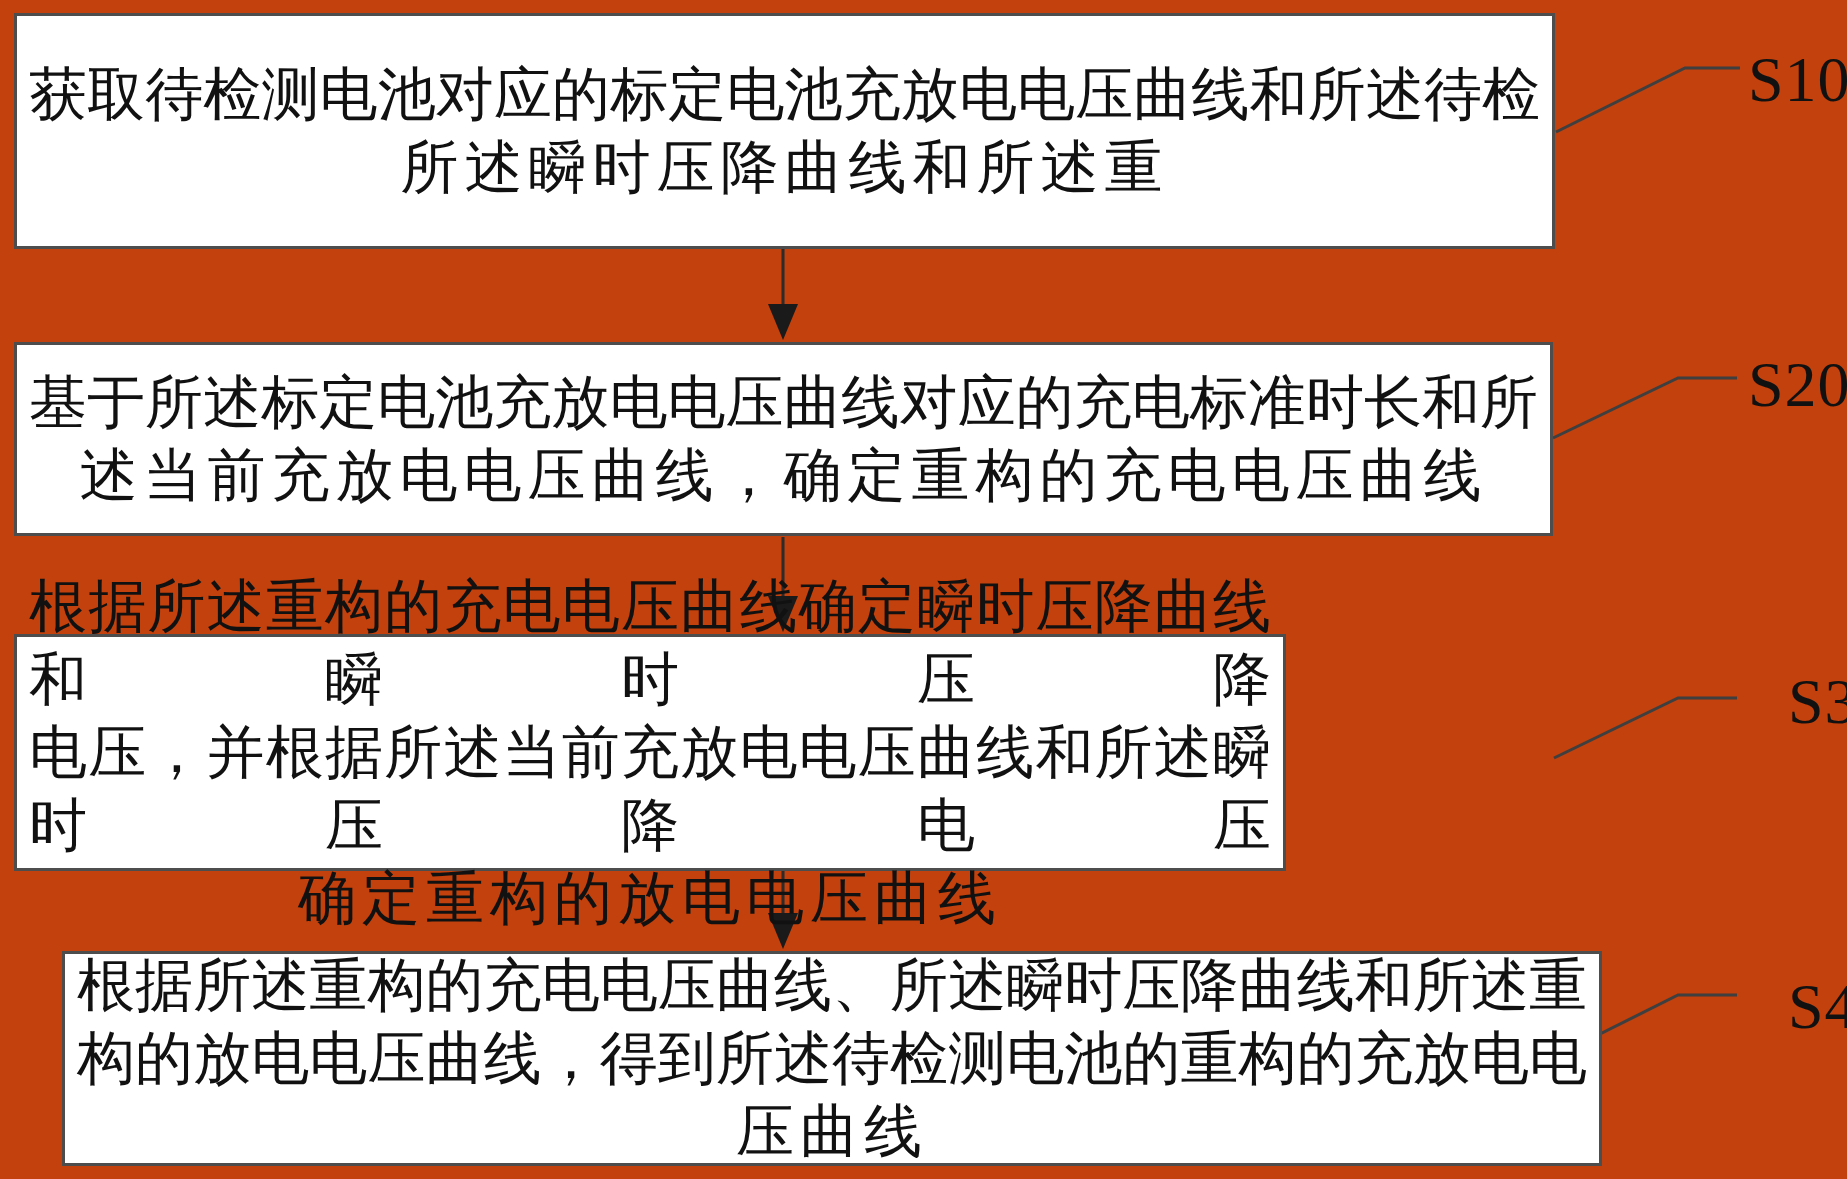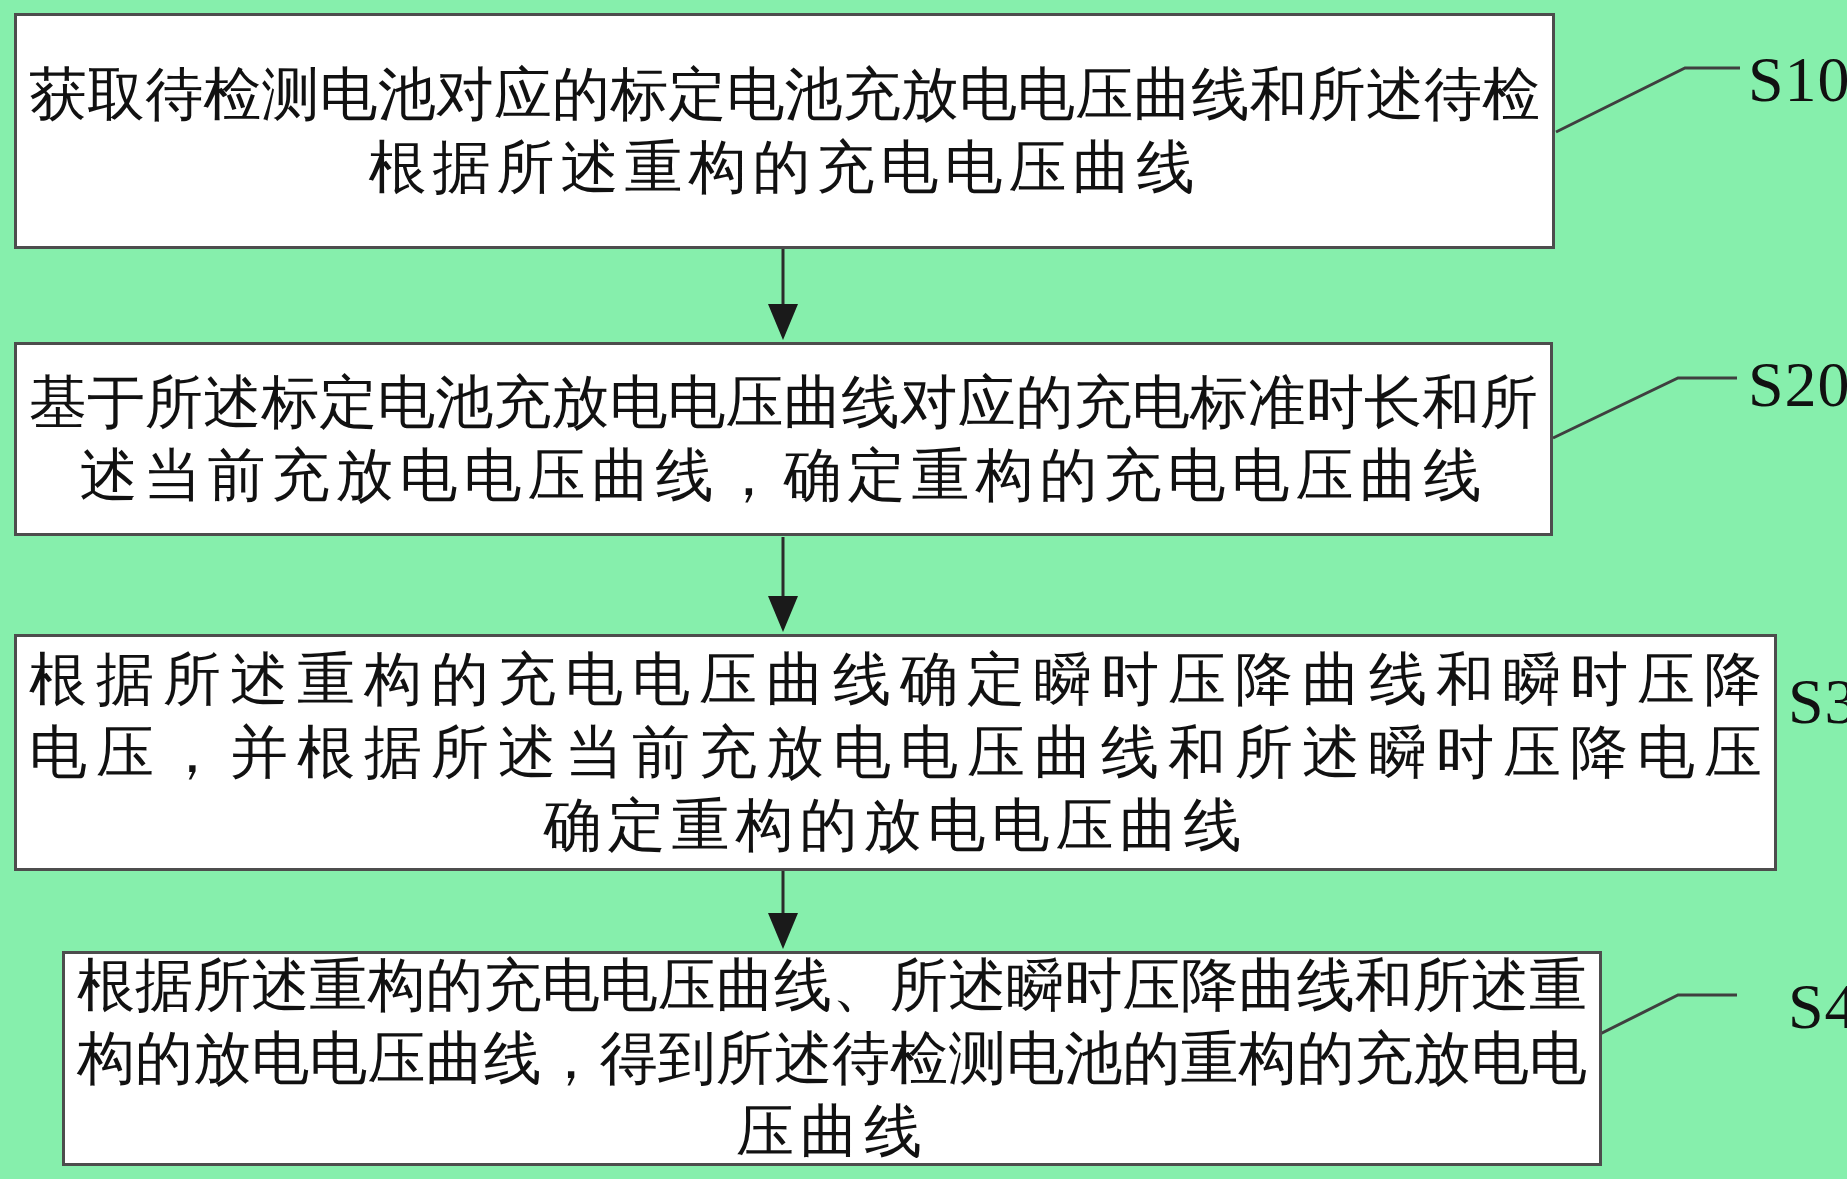--- a/index.html
+++ b/index.html
@@ -1,20 +1,20 @@
 <!DOCTYPE html>
 <html><head>
 <meta charset="utf-8">
 <style>
   html, body { margin: 0; padding: 0; background: #ffffff; }
   .canvas {
     position: relative;
     width: 1847px;
     height: 1179px;
-    background: #86efac;
+    background: #c2410c;
     overflow: hidden;
     font-family: "Liberation Serif", "DejaVu Serif", serif;
   }
   .step-box {
     position: absolute;
     box-sizing: border-box;
     border: 3px solid #4d4d4d;
     background: #ffffff;
     display: flex;
     flex-direction: column;
@@ -48,21 +48,21 @@
   svg.overlay {
     position: absolute;
     left: 0;
     top: 0;
     width: 1847px;
     height: 1179px;
     pointer-events: none;
   }
   .box1 { left: 14px;  top: 13px;  width: 1541px; height: 236px; }
   .box2 { left: 14px;  top: 342px; width: 1539px; height: 194px; }
-  .box3 { left: 14px;  top: 634px; width: 1763px; height: 237px; }
+  .box3 { left: 14px;  top: 634px; width: 1272px; height: 237px; }
   .box4 { left: 14px;  top: 951px; width: 1540px; height: 215px; margin-left: 48px; }
   .lbl1 { left: 1748px; top: 49px;  }
   .lbl2 { left: 1748px; top: 354px; }
   .lbl3 { left: 1748px; top: 671px; margin-left: 40px; }
   .lbl4 { left: 1748px; top: 976px; margin-left: 40px; }
 </style>
 </head>
 <body>
 
 <div class="canvas">
@@ -85,21 +85,21 @@
     </g>
 
     <polyline points="1556,132 1685,68 1740,68" fill="none" stroke="#3f3f3f" stroke-width="3"></polyline>
     <polyline points="1553,438 1678,378 1737,378" fill="none" stroke="#3f3f3f" stroke-width="3"></polyline>
     <polyline points="1554,758 1678,698 1737,698" fill="none" stroke="#3f3f3f" stroke-width="3"></polyline>
     <polyline points="1554,1057 1678,995 1737,995" fill="none" stroke="#3f3f3f" stroke-width="3"></polyline>
   </svg>
 
   <div class="step-box box1">
     <div class="txt-line full">获取待检测电池对应的标定电池充放电电压曲线和所述待检</div>
-    <div class="txt-line last">根据所述重构的充电电压曲线</div>
+    <div class="txt-line last">所述瞬时压降曲线和所述重</div>
   </div>
 
   <div class="step-box box2">
     <div class="txt-line full">基于所述标定电池充放电电压曲线对应的充电标准时长和所</div>
     <div class="txt-line last">述当前充放电电压曲线，确定重构的充电电压曲线</div>
   </div>
 
   <div class="step-box box3">
     <div class="txt-line full">根据所述重构的充电电压曲线确定瞬时压降曲线和瞬时压降</div>
     <div class="txt-line full">电压，并根据所述当前充放电电压曲线和所述瞬时压降电压</div>

